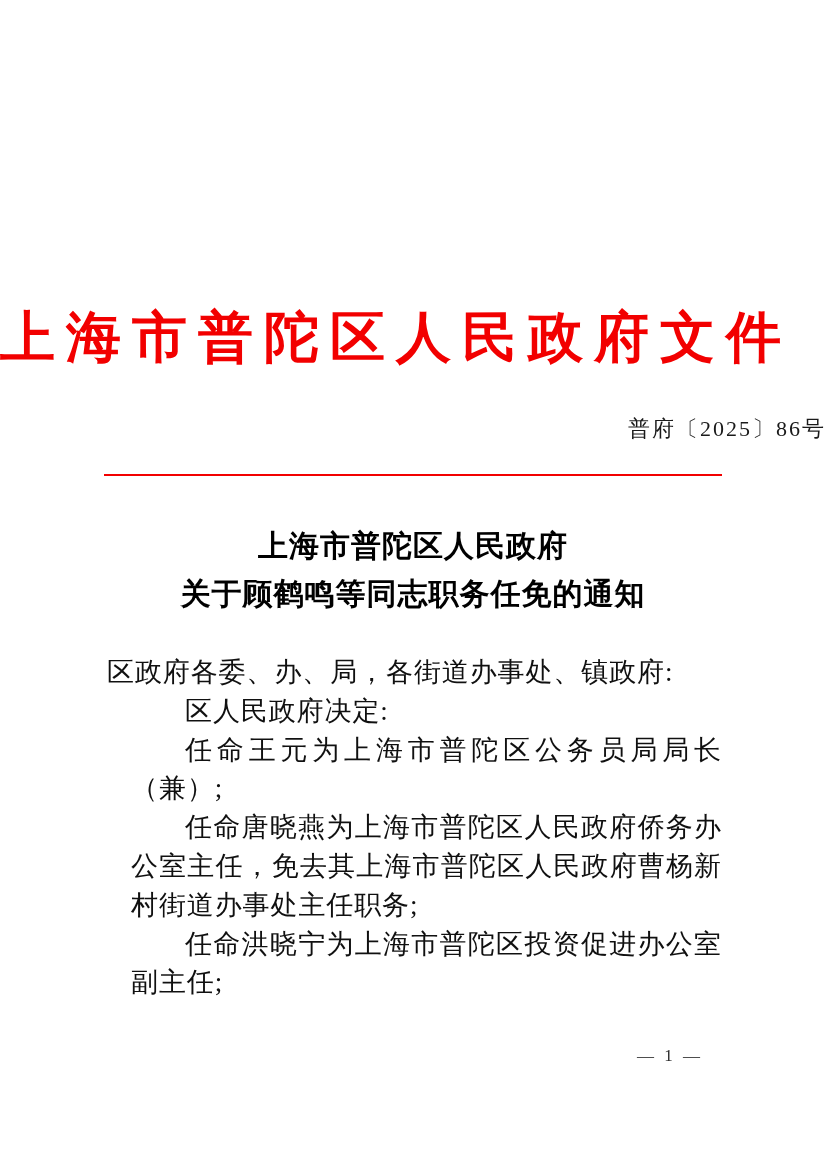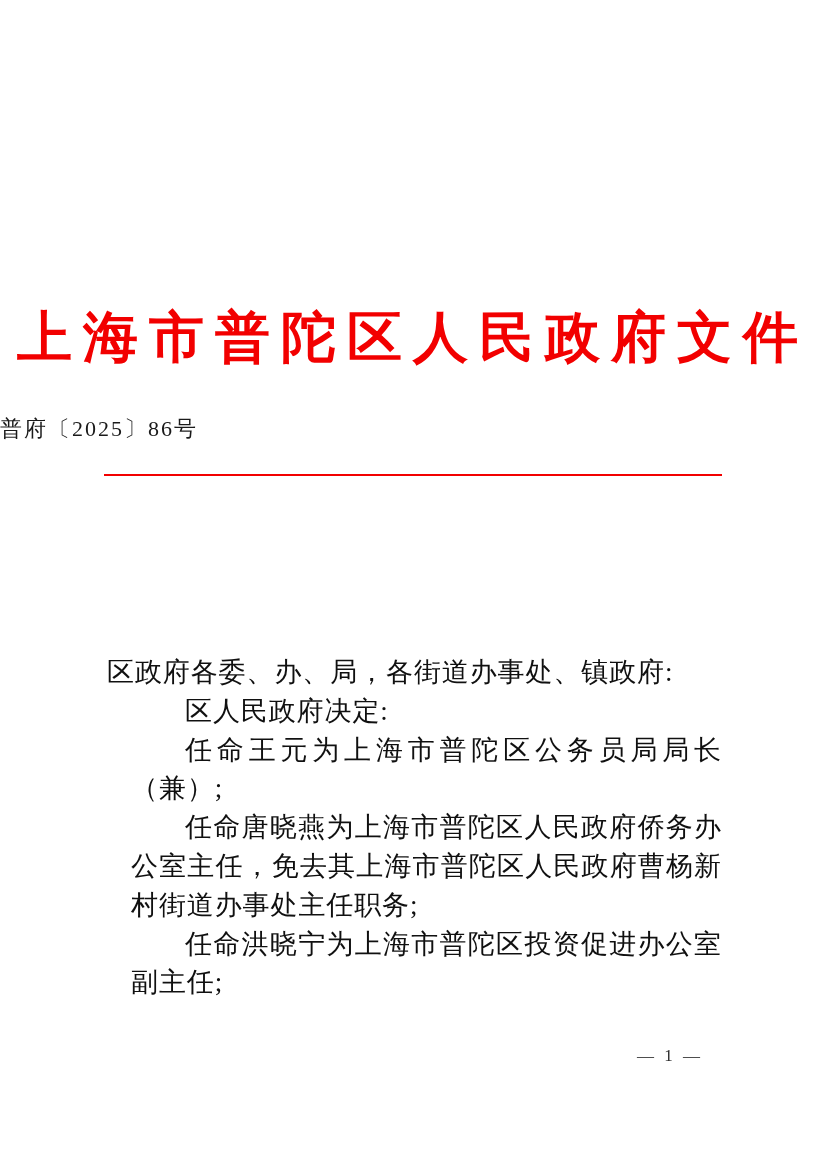--- a/index.html
+++ b/index.html
@@ -15,35 +15,34 @@
     overflow: hidden;
     font-family: "Liberation Serif", "DejaVu Serif", serif;
     color: #000;
   }
   
   .letterhead-title {
     position: absolute;
     top: 308px;
     left: 0;
     width: 100%;
-    text-align: center;
     color: var(--accent, #f20000);
     font-size: 55px;
     font-weight: bold;
     letter-spacing: 11px;
     white-space: nowrap;
     line-height: 1.1;
   }
   
   .doc-number {
     position: absolute;
     top: 414px;
     left: 0;
     width: 100%;
-    text-align: left;
+    text-align: right;
     font-size: 22px;
     letter-spacing: 2px;
     color: #1a1a1a;
   }
   
   .red-divider {
     position: absolute;
     top: 474px;
     left: 104px;
     right: 104px;
@@ -99,20 +98,24 @@
 <body>
 
 <div class="page">
 
   <div class="letterhead-title">上海市普陀区人民政府文件</div>
 
   <div class="doc-number">普府〔2025〕86号</div>
 
   <div class="red-divider"></div>
 
+  <div class="doc-title">
+    <div>上海市普陀区人民政府</div>
+    <div>关于顾鹤鸣等同志职务任免的通知</div>
+  </div>
 
   <div class="doc-body">
     <p>区政府各委、办、局，各街道办事处、镇政府:</p>
     <p class="indent">区人民政府决定:</p>
     <p class="indent">任命王元为上海市普陀区公务员局局长（兼）;</p>
     <p class="indent">任命唐晓燕为上海市普陀区人民政府侨务办公室主任，免去其上海市普陀区人民政府曹杨新村街道办事处主任职务;</p>
     <p class="indent">任命洪晓宁为上海市普陀区投资促进办公室副主任;</p>
   </div>
 
   <div class="page-footer">— 1 —</div>

